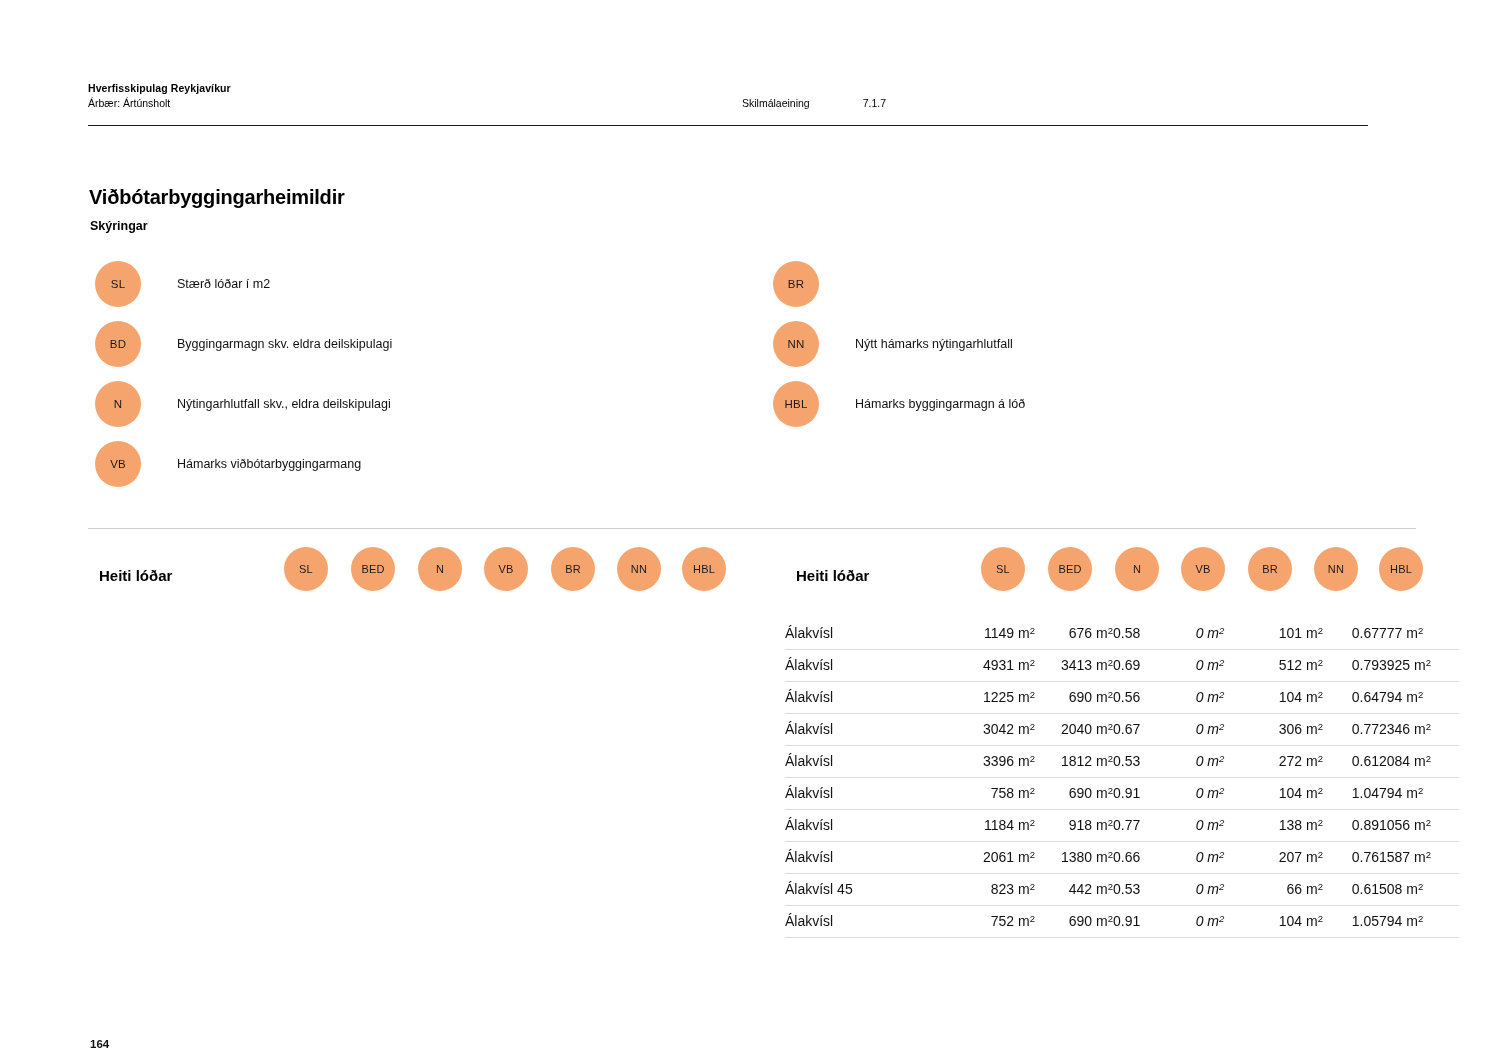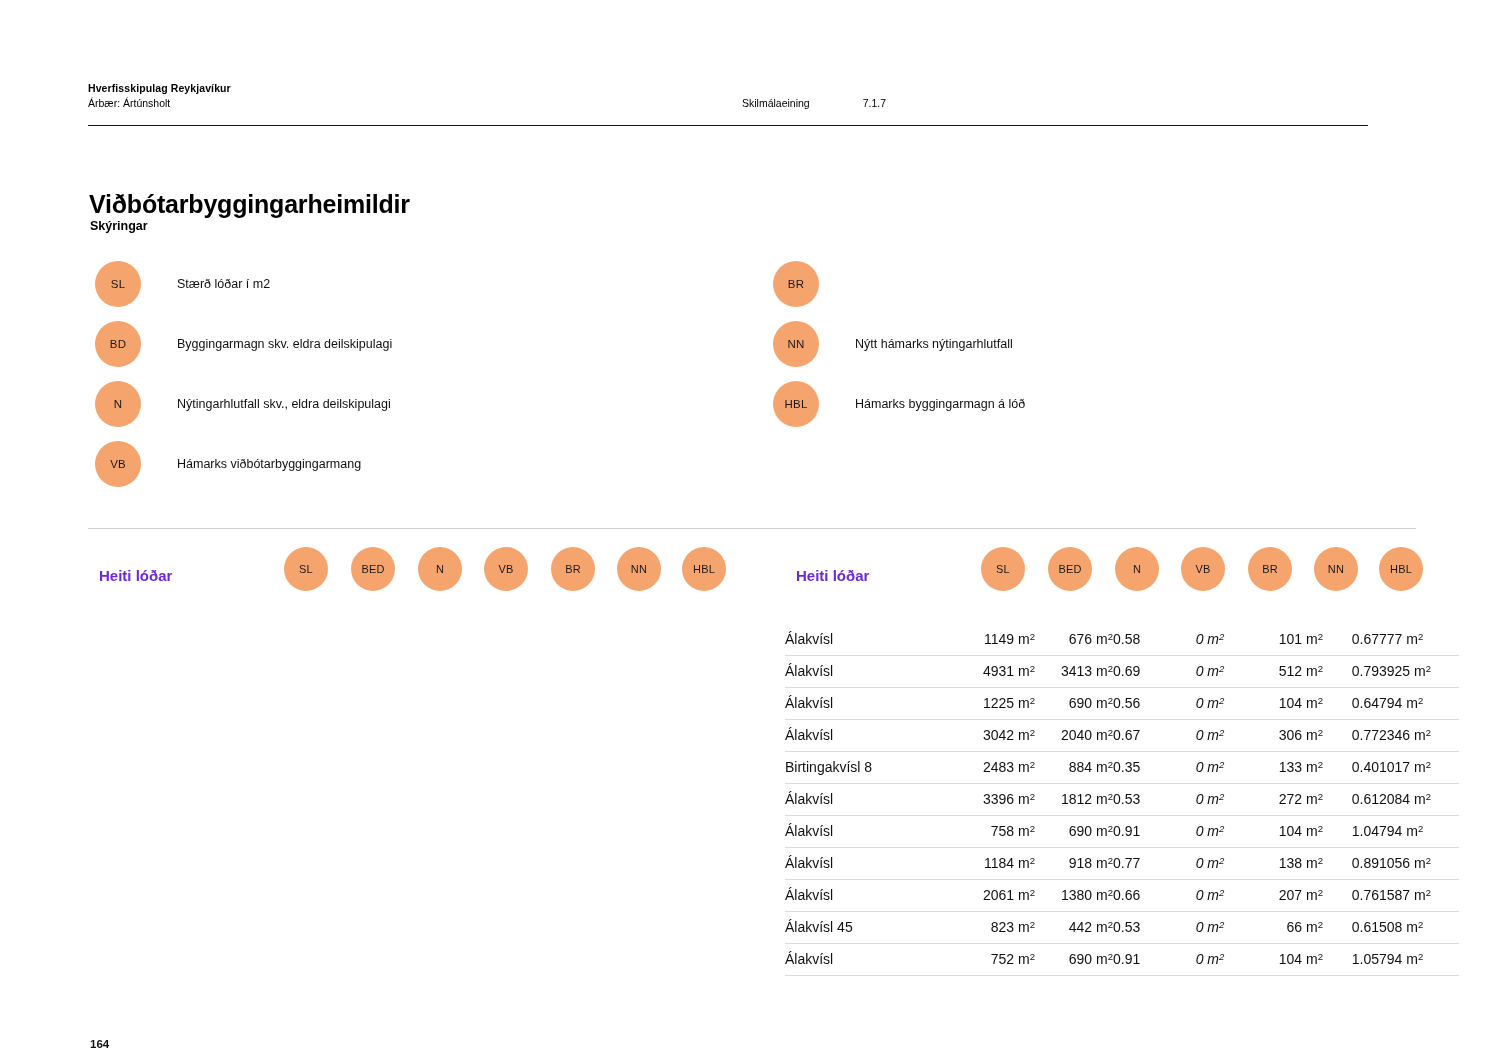--- a/index.html
+++ b/index.html
@@ -70,21 +70,21 @@
     width: 1280px;
     height: 0;
     border-top: 1.6px solid #1a1a1a;
   }
 
   
   .main-title {
     position: absolute;
     left: 89px;
     top: 138px;
-    font-size: 25px;
+    font-size: 20px;
     font-weight: bold;
     letter-spacing: -0.2px;
     color: #000;
   }
   .sub-title {
     position: absolute;
     left: 90px;
     top: 174px;
     font-size: 12.5px;
     font-weight: bold;
@@ -159,21 +159,21 @@
   .thead {
     position: relative;
     height: 72px;
   }
   .thead-label {
     position: absolute;
     left: 11px;
     top: 20px;
     font-size: 15px;
     font-weight: bold;
-    color: #6d28d9;
+    color: #000000;
     white-space: nowrap;
   }
   .thead-badges {
     position: absolute;
     top: 0;
     left: 196px;
     height: 58px;
   }
   .thead-badges .badge {
     position: absolute;
@@ -186,21 +186,21 @@
   .bx0 { left: 0px;   }
   .bx1 { left: 67px;  }
   .bx2 { left: 134px; }
   .bx3 { left: 200px; }
   .bx4 { left: 267px; }
   .bx5 { left: 333px; }
   .bx6 { left: 398px; }
 
   .tbody {
     position: absolute;
-    top: 76px;
+    top: 70px;
     left: 0;
     width: 100%;
   }
   table.lots {
     border-collapse: collapse;
     table-layout: fixed;
     font-size: 14px;
     color: #111;
   }
   table.lots td {
@@ -376,30 +376,20 @@
               <td class="c-name">Álakvísl</td>
               <td class="c-sl">3042 m<sup class="u">2</sup></td>
               <td class="c-bed">2040 m<sup class="u">2</sup></td>
               <td class="c-n">0.67</td>
               <td class="c-vb">0 m<sup class="u">2</sup></td>
               <td class="c-br">306 m<sup class="u">2</sup></td>
               <td class="c-nn">0.77</td>
               <td class="c-hbl">2346 m<sup class="u">2</sup></td>
             </tr>
             <tr>
-              <td class="c-name">Birtingakvísl 8</td>
-              <td class="c-sl">2483 m<sup class="u">2</sup></td>
-              <td class="c-bed">884 m<sup class="u">2</sup></td>
-              <td class="c-n">0.35</td>
-              <td class="c-vb">0 m<sup class="u">2</sup></td>
-              <td class="c-br">133 m<sup class="u">2</sup></td>
-              <td class="c-nn">0.40</td>
-              <td class="c-hbl">1017 m<sup class="u">2</sup></td>
-            </tr>
-            <tr>
               <td class="c-name">Álakvísl</td>
               <td class="c-sl">3396 m<sup class="u">2</sup></td>
               <td class="c-bed">1812 m<sup class="u">2</sup></td>
               <td class="c-n">0.53</td>
               <td class="c-vb">0 m<sup class="u">2</sup></td>
               <td class="c-br">272 m<sup class="u">2</sup></td>
               <td class="c-nn">0.61</td>
               <td class="c-hbl">2084 m<sup class="u">2</sup></td>
             </tr>
             <tr>

